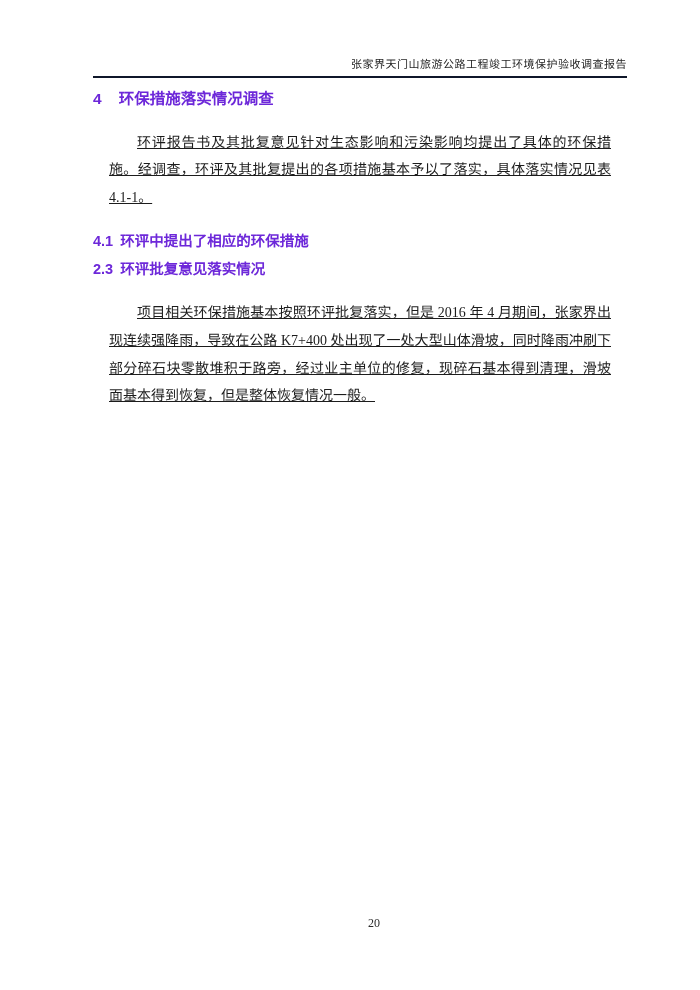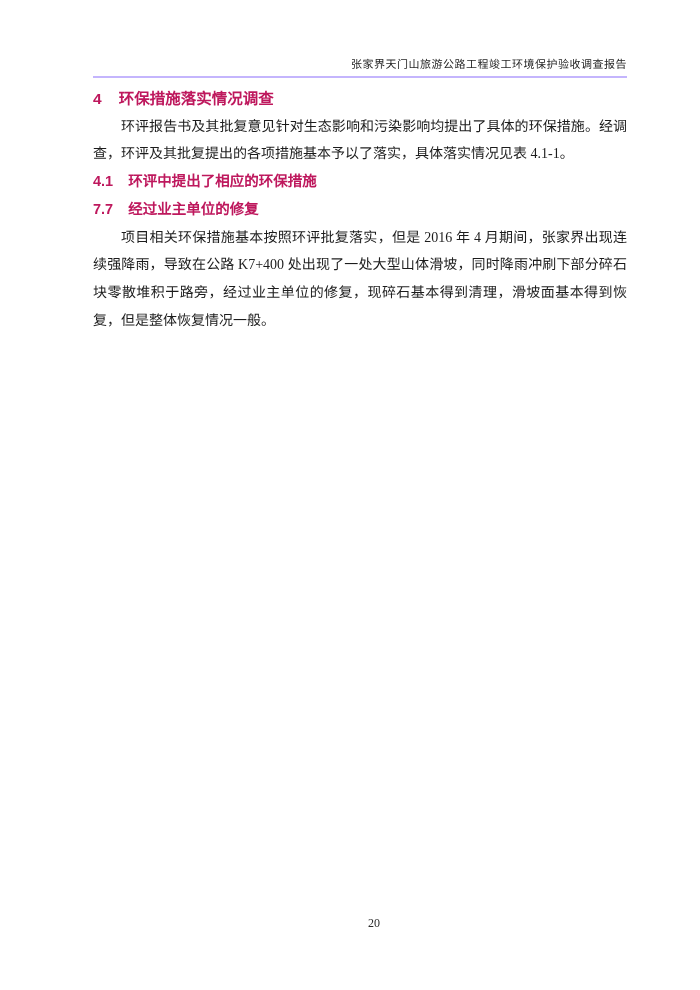--- a/index.html
+++ b/index.html
@@ -23,46 +23,47 @@
     top: 0;
   }
   .running-header {
     margin-top: 57px;
     text-align: right;
     font-size: 11px;
     line-height: 15px;
     letter-spacing: 0.5px;
     color: #262626;
     padding-bottom: 4px;
-    border-bottom: 2px solid #c4b5fd;
+    border-bottom: 2px solid #0f172a;
   }
   .doc-body {
     margin-top: 7px;
     line-height: 27.7px;
     font-size: 14px;
   }
   .h1, .h2 {
     font-family: "Liberation Sans", "DejaVu Sans", sans-serif;
     font-weight: bold;
-    color: #be185d;
+    color: #6d28d9;
     margin: 0;
     line-height: 27.7px;
     white-space: nowrap;
   }
   .h1 { font-size: 15.5px; }
   .h2 { font-size: 14.5px; }
   .h1 .sec-num { margin-right: 17px; }
-  .h2 .sec-num { margin-right: 15px; }
+  .h2 .sec-num { margin-right: 7px; }
   .para {
-    margin: 0;
+    margin: 16px;
     text-align: justify;
     text-justify: inter-character;
     text-indent: 2em;
     word-break: break-all;
     color: #1c1c1c;
+    text-decoration: underline;
   }
   .page-number {
     position: absolute;
     left: 0;
     width: 100%;
     top: 916px;
     text-align: center;
     font-size: 12px;
     color: #2a2a2a;
     margin-left: 24px;
@@ -83,21 +84,21 @@
       </h1>
 
       <p class="para">环评报告书及其批复意见针对生态影响和污染影响均提出了具体的环保措施。经调查，环评及其批复提出的各项措施基本予以了落实，具体落实情况见表 4.1-1。</p>
 
       <h2 class="h2">
         <span class="sec-num">4.1</span><span>环评中提出了相应的环保措施</span>
       </h2>
 
 
       <h2 class="h2">
-        <span class="sec-num">7.7</span><span>经过业主单位的修复</span>
+        <span class="sec-num">2.3</span><span>环评批复意见落实情况</span>
       </h2>
 
       <p class="para">项目相关环保措施基本按照环评批复落实，但是 2016 年 4 月期间，张家界出现连续强降雨，导致在公路 K7+400 处出现了一处大型山体滑坡，同时降雨冲刷下部分碎石块零散堆积于路旁，经过业主单位的修复，现碎石基本得到清理，滑坡面基本得到恢复，但是整体恢复情况一般。</p>
 
     </div>
   </div>
 
   <div class="page-number">20</div>
 </div>
 

